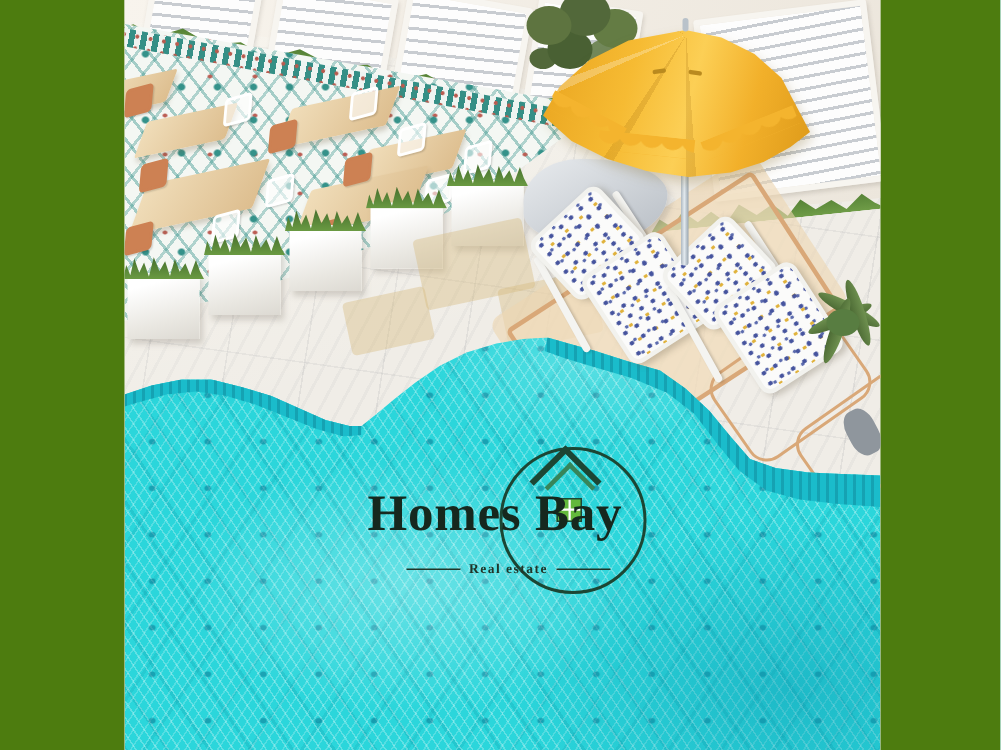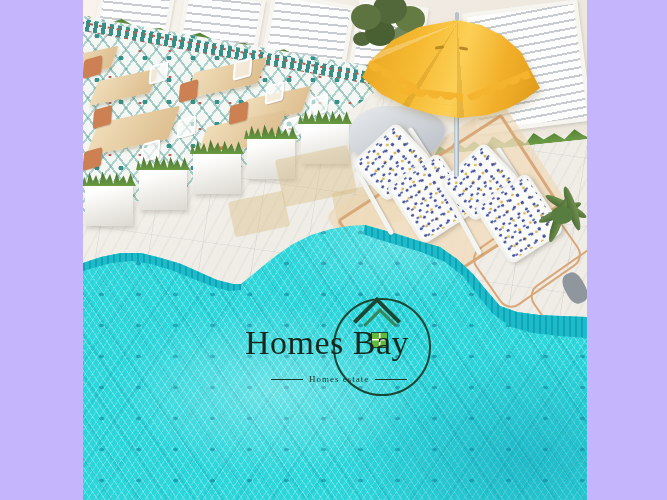--- a/index.html
+++ b/index.html
@@ -1,17 +1,17 @@
 <!DOCTYPE html>
 <html style="--pool-water: #2bd6db; --pool-deep: #0fa3bd; --umbrella: #f4b42e; --marble: #f0ede7; --wall: #f4efe8; --grass: #5d8a3a; --tile-teal: #35928a; --tan: #d9a878; --wood: #e7cb9e; --chair-orange: #cd8153; --lounger-blue: #46549e; --lounger-gold: #e0b23c; --logo-green: #1c4634; --logo-light-green: #63b93c; --ink: #16281e;"><head>
 <meta charset="utf-8">
 <style>
   html,body{margin:0;padding:0;background:#ffffff;}
-  .stage{position:relative;width:667px;height:500px;background:#c4b5fd;overflow:hidden;
-         font-family:"Liberation Sans","DejaVu Sans",sans-serif;}
+  .stage{position:relative;width:667px;height:500px;background:#4d7c0f;overflow:hidden;
+         font-family:"Liberation Sans","DejaVu Sans",sans-serif;font-weight:bold;}
   .photo{position:absolute;left:83px;top:0;width:504px;height:500px;overflow:hidden;
     background-color:var(--marble,#f0ede7);
     background-image:
       linear-gradient(160deg, rgba(255,252,244,.55), rgba(0,0,0,0) 45%),
       repeating-linear-gradient(99deg, rgba(148,150,155,.16) 0 1px, transparent 1px 52px),
       repeating-linear-gradient(8deg, rgba(148,150,155,.13) 0 1px, transparent 1px 68px),
       repeating-linear-gradient(118deg, rgba(165,168,172,.10) 0 2px, transparent 2px 11px);}
   .abs{position:absolute;}
   
   .wall{left:0;top:0;width:504px;height:150px;
@@ -242,19 +242,19 @@
     <div class="abs vent" style="left:376px;top:47px;transform:rotate(8deg);"></div>
 
     <div class="abs watermark">
       <div class="wm-circle"></div>
       <div class="roof outer"></div>
       <div class="roof inner"></div>
       <div class="wm-window"></div>
       <div class="wm-brand">Homes Bay</div>
       <div class="wm-tag">
         <span class="line"></span>
-        <span>Homes estate</span>
+        <span>Real estate</span>
         <span class="line"></span>
       </div>
     </div>
 
   </div>
 </div>
 
 </body></html>

